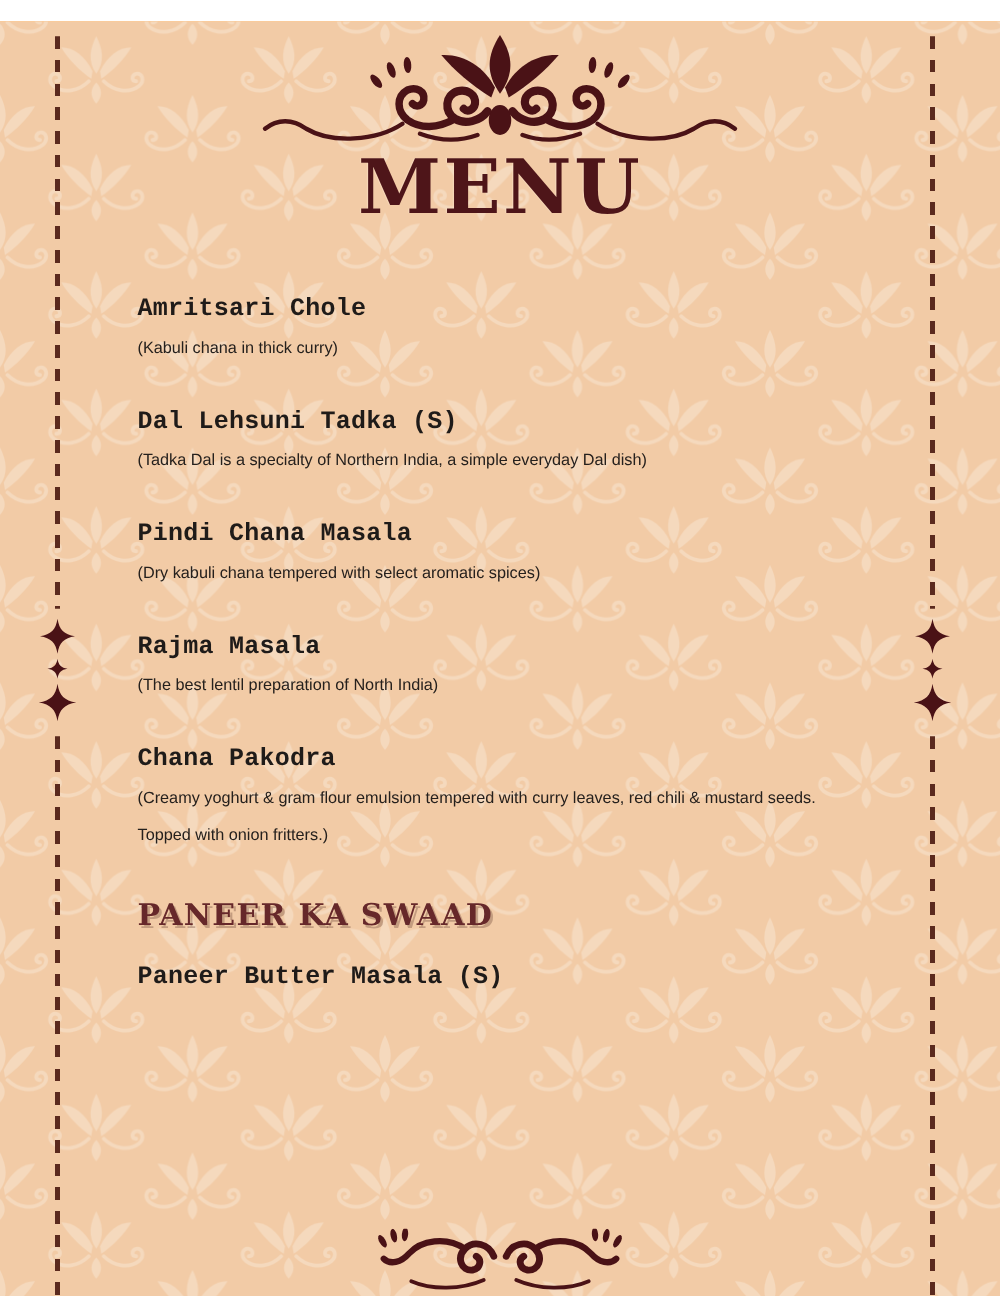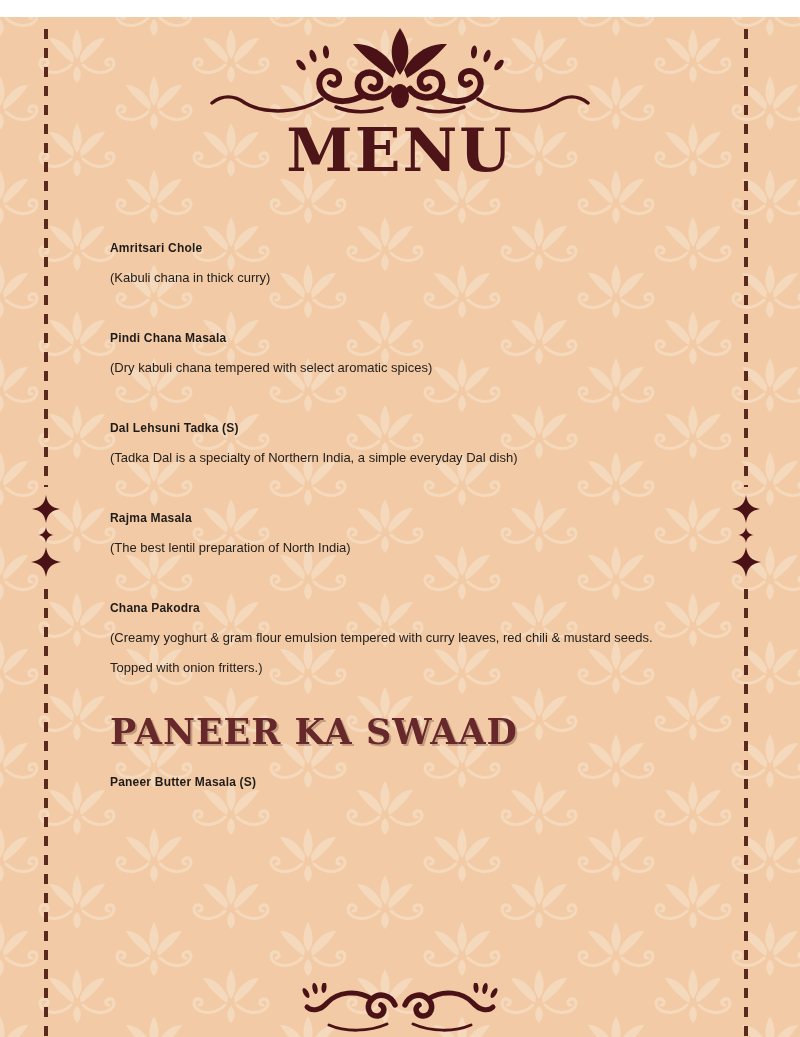--- a/index.html
+++ b/index.html
@@ -43,32 +43,32 @@
     font-weight:700;font-size:60px;line-height:70px;
     letter-spacing:2px;color:#4E1519;z-index:1;
     text-shadow:-1px 0 0 rgba(250,228,205,0.45);
   }
 
   .content{
     position:absolute;top:216px;left:110px;width:550px;z-index:1;
   }
   .menu-item{margin:0 0 30px 0;}
   .item-name{
-    margin:0;font-size:12px;line-height:30px;font-weight:700;
+    margin:0;font-size:20px;line-height:30px;font-weight:700;
     color:#1f1b19;letter-spacing:0.2px;
-    font-family:Liberation Sans, sans-serif;
+    font-family:Liberation Mono, monospace;
   }
   .item-desc{
     margin:0;font-size:13px;line-height:30px;font-weight:400;
     color:#25201d;
   }
   .section-heading{
     margin:18px 0 16px 0;
     font-family:"DejaVu Serif", serif;
-    font-weight:700;font-size:35px;line-height:38px;
+    font-weight:700;font-size:24px;line-height:38px;
     letter-spacing:1px;color:#66282A;
     text-shadow:2px 2px 0 rgba(110,70,55,0.35);
   }
 </style>
 </head>
 <body>
 
 <div class="page">
 
   <svg class="bg" width="800" height="1037" aria-hidden="true">
@@ -148,26 +148,26 @@
   <h1 class="menu-title">MENU</h1>
 
   <main class="content">
 
     <section>
       <article class="menu-item">
         <h2 class="item-name">Amritsari Chole</h2>
         <p class="item-desc">(Kabuli chana in thick curry)</p>
       </article>
       <article class="menu-item">
+        <h2 class="item-name">Dal Lehsuni Tadka (S)</h2>
+        <p class="item-desc">(Tadka Dal is a specialty of Northern India, a simple everyday Dal dish)</p>
+      </article>
+      <article class="menu-item">
         <h2 class="item-name">Pindi Chana Masala</h2>
         <p class="item-desc">(Dry kabuli chana tempered with select aromatic spices)</p>
-      </article>
-      <article class="menu-item">
-        <h2 class="item-name">Dal Lehsuni Tadka (S)</h2>
-        <p class="item-desc">(Tadka Dal is a specialty of Northern India, a simple everyday Dal dish)</p>
       </article>
       <article class="menu-item">
         <h2 class="item-name">Rajma Masala</h2>
         <p class="item-desc">(The best lentil preparation of North India)</p>
       </article>
       <article class="menu-item">
         <h2 class="item-name">Chana Pakodra</h2>
         <p class="item-desc">(Creamy yoghurt &amp; gram flour emulsion tempered with curry leaves, red chili &amp; mustard seeds. Topped with onion fritters.)</p>
       </article>
     </section>

